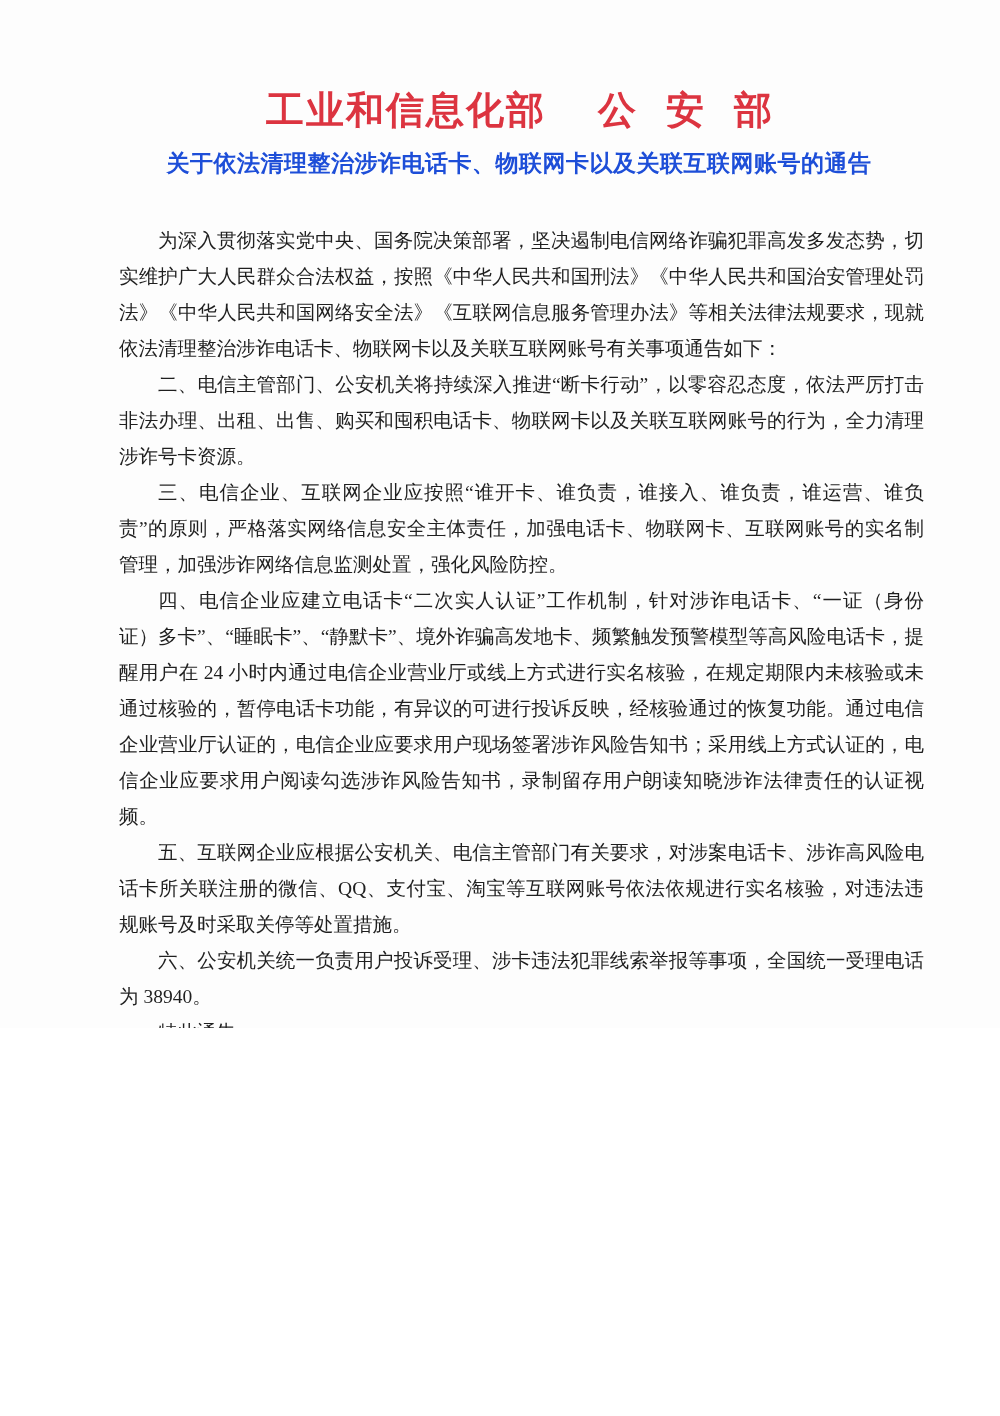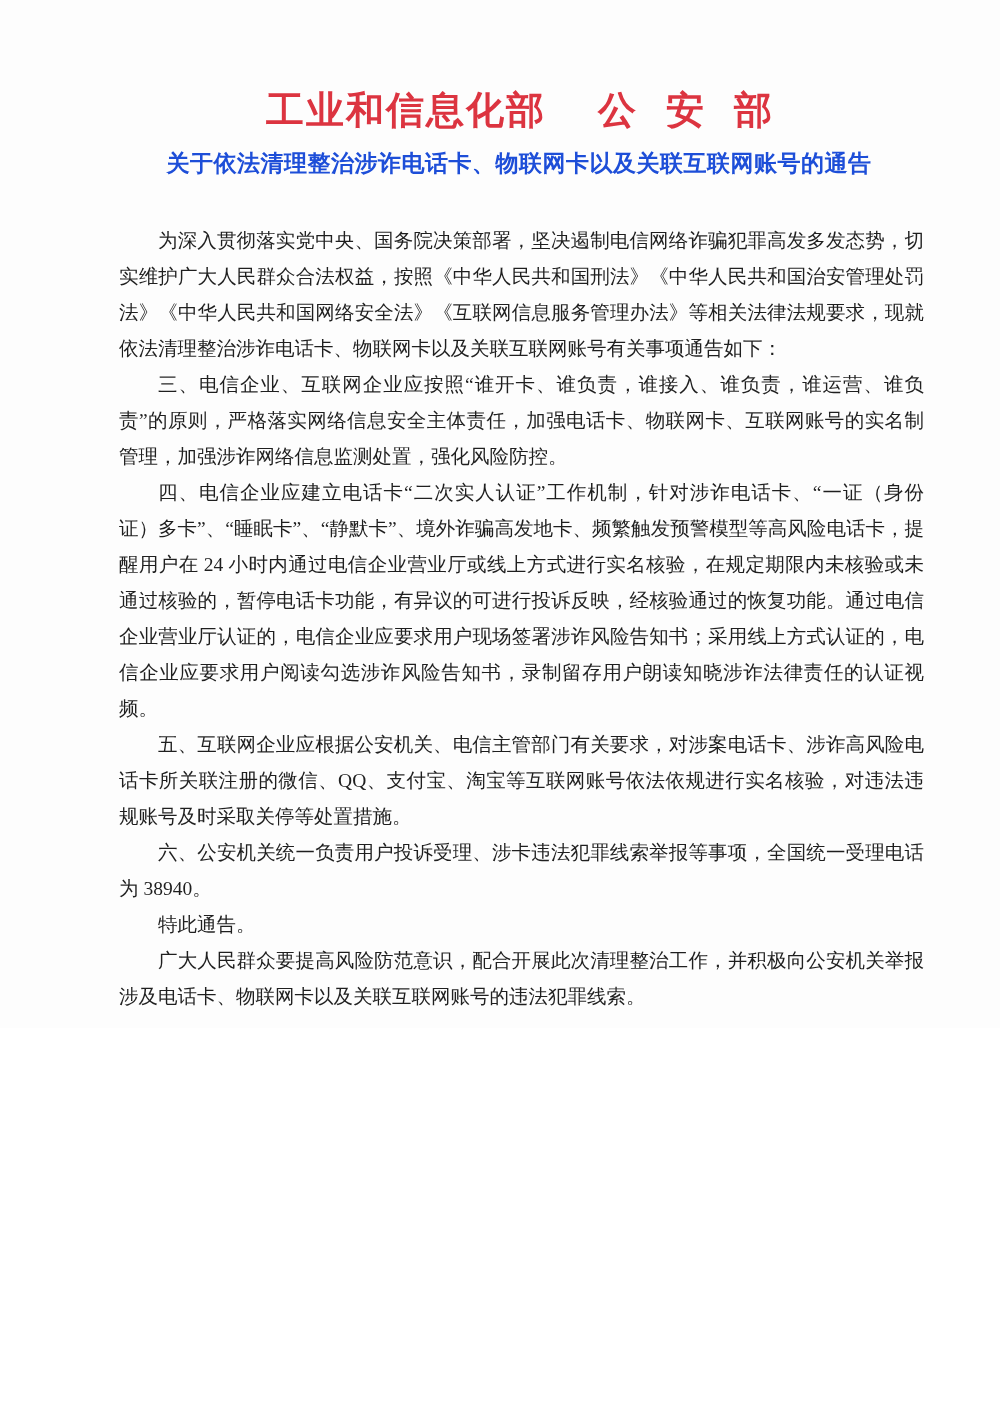--- a/index.html
+++ b/index.html
@@ -68,20 +68,21 @@
 
   <div class="header-line">
     <span class="ministry-1">工业和信息化部</span>
     <span class="ministry-2">公安部</span>
   </div>
 
   <div class="doc-title">关于依法清理整治涉诈电话卡、物联网卡以及关联互联网账号的通告</div>
 
   <div class="body-text">
     <p>为深入贯彻落实党中央、国务院决策部署，坚决遏制电信网络诈骗犯罪高发多发态势，切实维护广大人民群众合法权益，按照《中华人民共和国刑法》《中华人民共和国治安管理处罚法》《中华人民共和国网络安全法》《互联网信息服务管理办法》等相关法律法规要求，现就依法清理整治涉诈电话卡、物联网卡以及关联互联网账号有关事项通告如下：</p>
+    <p>二、电信主管部门、公安机关将持续深入推进“断卡行动”，以零容忍态度，依法严厉打击非法办理、出租、出售、购买和囤积电话卡、物联网卡以及关联互联网账号的行为，全力清理涉诈号卡资源。</p>
     <p>三、电信企业、互联网企业应按照“谁开卡、谁负责，谁接入、谁负责，谁运营、谁负责”的原则，严格落实网络信息安全主体责任，加强电话卡、物联网卡、互联网账号的实名制管理，加强涉诈网络信息监测处置，强化风险防控。</p>
     <p>四、电信企业应建立电话卡“二次实人认证”工作机制，针对涉诈电话卡、“一证（身份证）多卡”、“睡眠卡”、“静默卡”、境外诈骗高发地卡、频繁触发预警模型等高风险电话卡，提醒用户在 24 小时内通过电信企业营业厅或线上方式进行实名核验，在规定期限内未核验或未通过核验的，暂停电话卡功能，有异议的可进行投诉反映，经核验通过的恢复功能。通过电信企业营业厅认证的，电信企业应要求用户现场签署涉诈风险告知书；采用线上方式认证的，电信企业应要求用户阅读勾选涉诈风险告知书，录制留存用户朗读知晓涉诈法律责任的认证视频。</p>
     <p>五、互联网企业应根据公安机关、电信主管部门有关要求，对涉案电话卡、涉诈高风险电话卡所关联注册的微信、QQ、支付宝、淘宝等互联网账号依法依规进行实名核验，对违法违规账号及时采取关停等处置措施。</p>
     <p>六、公安机关统一负责用户投诉受理、涉卡违法犯罪线索举报等事项，全国统一受理电话为 38940。</p>
     <p>特此通告。</p>
     <p>广大人民群众要提高风险防范意识，配合开展此次清理整治工作，并积极向公安机关举报涉及电话卡、物联网卡以及关联互联网账号的违法犯罪线索。</p>
   </div>
 
   <div class="seal-area">
 

